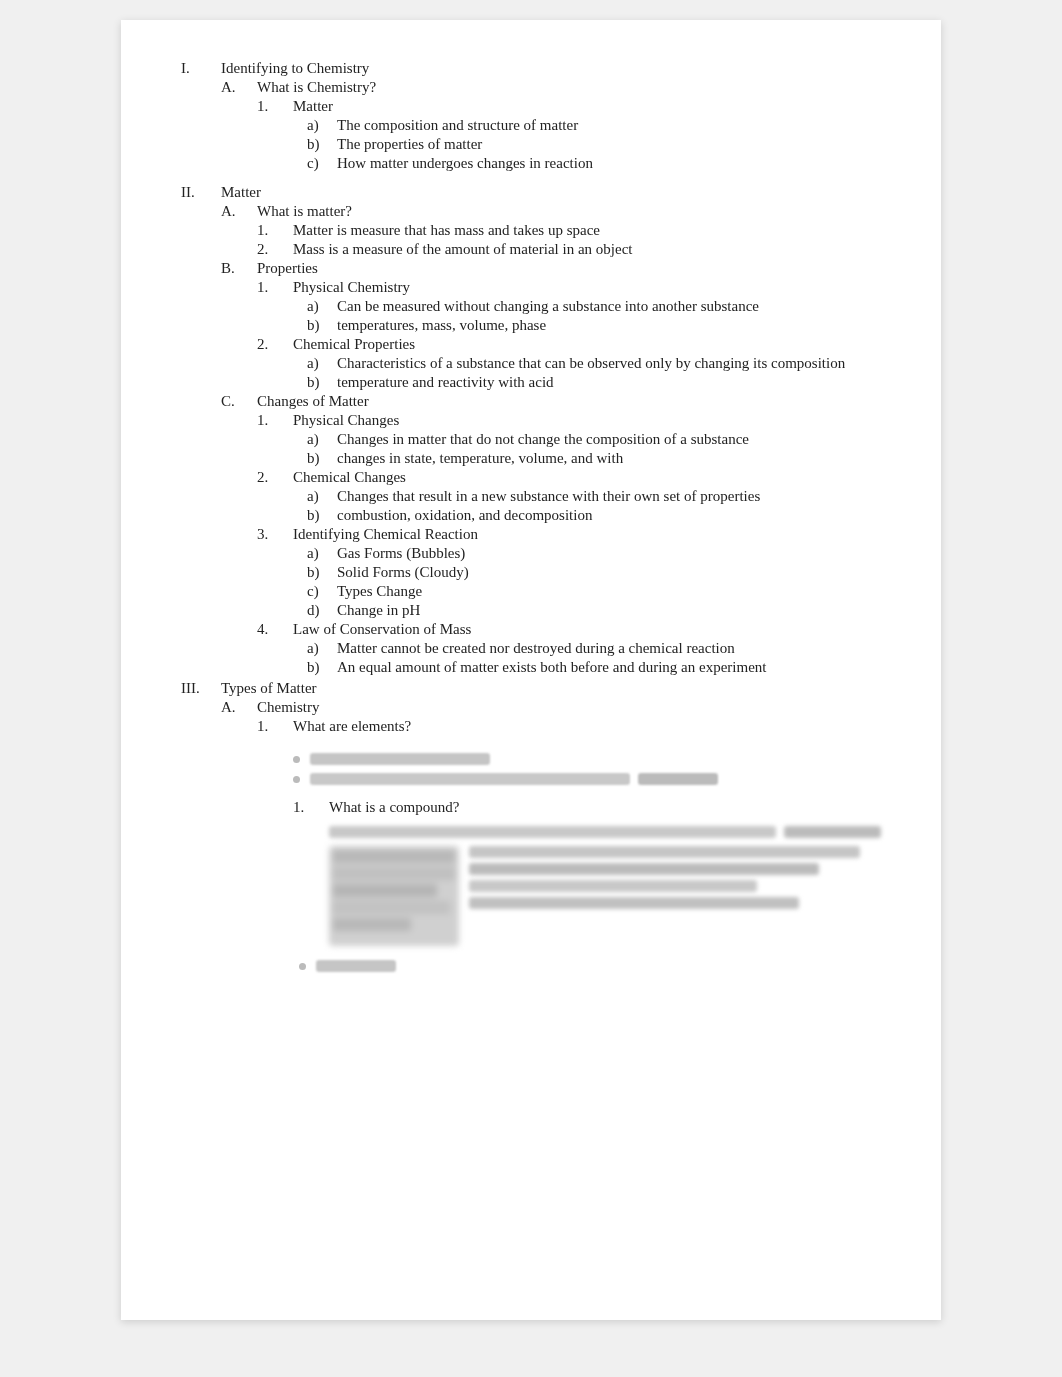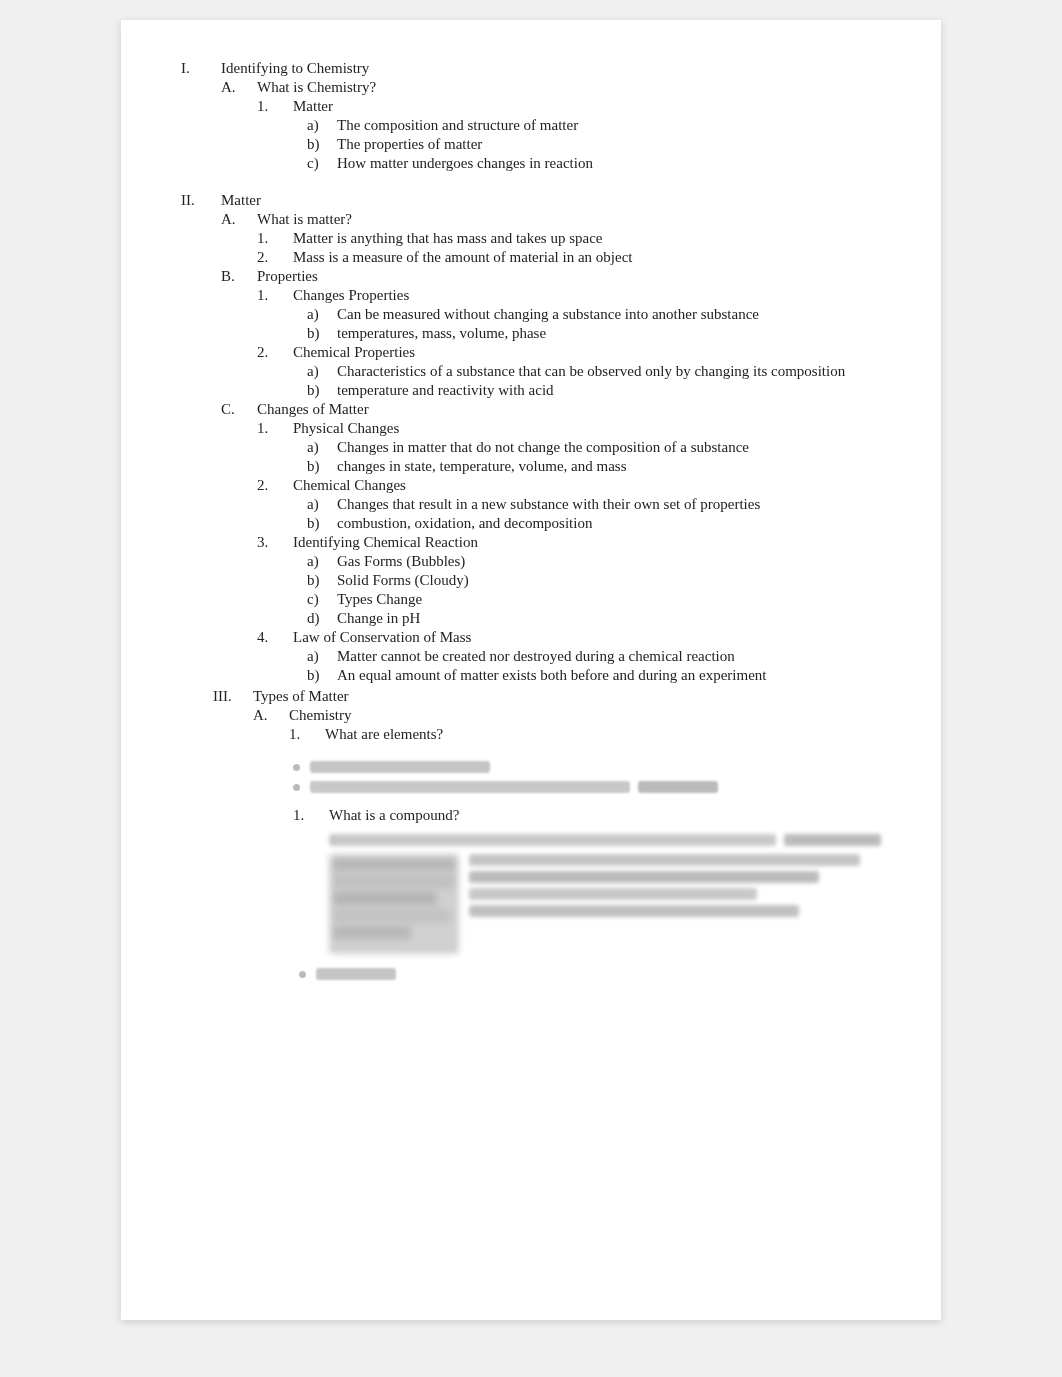--- a/index.html
+++ b/index.html
@@ -119,53 +119,53 @@
           </div>
           <div class="level4-item">
             <span class="level4-marker">c)</span>
             <span class="level4-content">How matter undergoes changes in reaction</span>
           </div>
         </div>
       </div>
     </div>
   </div>
 
-  <div style="margin-top:20px;">
+  <div style="margin-top:12px;">
     <div class="level1-item">
       <span class="level1-marker">II.</span>
       <span>Matter</span>
     </div>
 
     <div class="level2">
       <div class="level2-item">
         <span class="level2-marker">A.</span>
         <span>What is matter?</span>
       </div>
       <div class="level3">
         <div class="level3-item">
           <span class="level3-marker">1.</span>
-          <span>Matter is anything that has mass and takes up space</span>
+          <span>Matter is measure that has mass and takes up space</span>
         </div>
         <div class="level3-item">
           <span class="level3-marker">2.</span>
           <span>Mass is a measure of the amount of material in an object</span>
         </div>
       </div>
     </div>
 
     <div class="level2">
       <div class="level2-item">
         <span class="level2-marker">B.</span>
         <span>Properties</span>
       </div>
       <div class="level3">
 
         <div class="level3-item">
           <span class="level3-marker">1.</span>
-          <span>Changes Properties</span>
+          <span>Physical Chemistry</span>
         </div>
         <div class="level4">
           <div class="level4-item">
             <span class="level4-marker">a)</span>
             <span class="level4-content">Can be measured without changing a substance into another substance</span>
           </div>
           <div class="level4-item">
             <span class="level4-marker">b)</span>
             <span class="level4-content">temperatures, mass, volume, phase</span>
           </div>
@@ -199,21 +199,21 @@
           <span class="level3-marker">1.</span>
           <span>Physical Changes</span>
         </div>
         <div class="level4">
           <div class="level4-item">
             <span class="level4-marker">a)</span>
             <span class="level4-content">Changes in matter that do not change the composition of a substance</span>
           </div>
           <div class="level4-item">
             <span class="level4-marker">b)</span>
-            <span class="level4-content">changes in state, temperature, volume, and mass</span>
+            <span class="level4-content">changes in state, temperature, volume, and with</span>
           </div>
         </div>
 
         <div class="level3-item">
           <span class="level3-marker">2.</span>
           <span>Chemical Changes</span>
         </div>
         <div class="level4">
           <div class="level4-item">
             <span class="level4-marker">a)</span>
@@ -259,21 +259,21 @@
           </div>
           <div class="level4-item">
             <span class="level4-marker">b)</span>
             <span class="level4-content">An equal amount of matter exists both before and during an experiment</span>
           </div>
         </div>
       </div>
     </div>
   </div>
 
-  <div style="margin-top:4px;margin-left:32px;">
+  <div style="margin-top:4px;">
     <div class="level1-item">
       <span class="level1-marker">III.</span>
       <span>Types of Matter</span>
     </div>
 
     <div class="level2">
       <div class="level2-item">
         <span class="level2-marker">A.</span>
         <span>Chemistry</span>
       </div>

